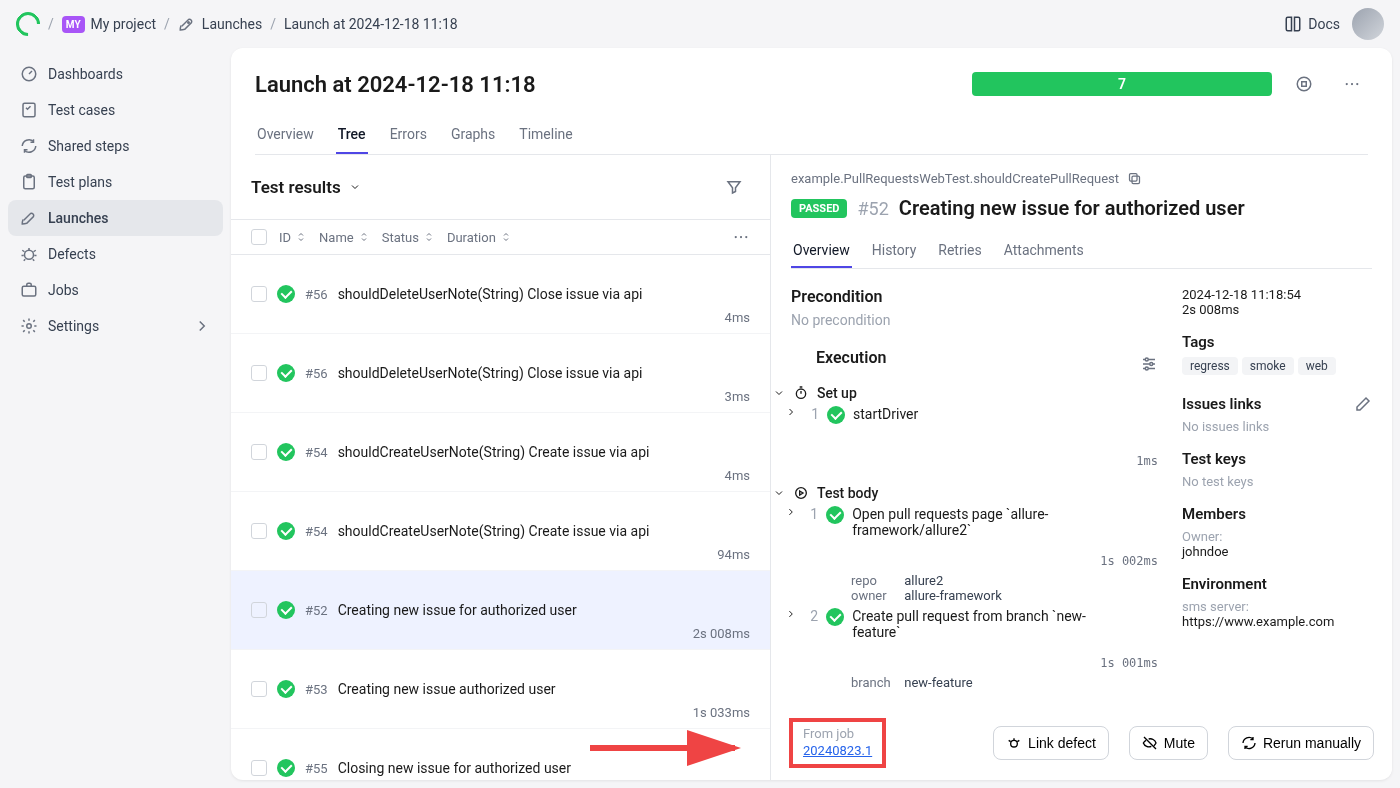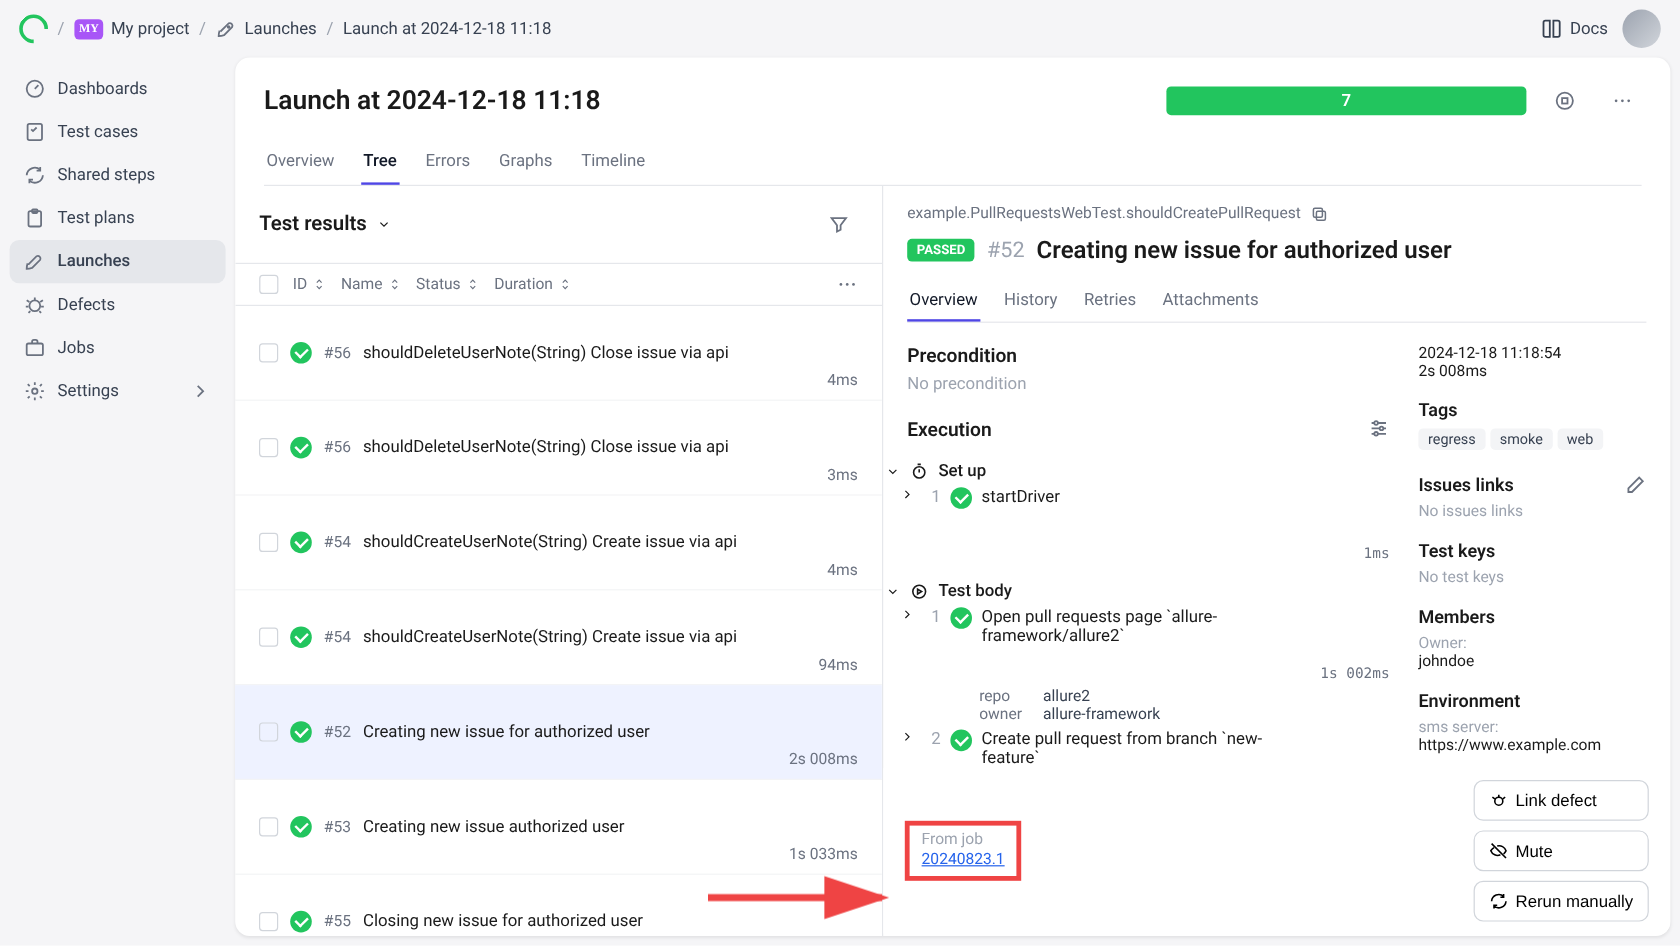--- a/index.html
+++ b/index.html
@@ -1,27 +1,27 @@
 <!DOCTYPE html>
 <html><head>
 <meta charset="utf-8">
 <style>
 * { box-sizing: border-box; margin: 0; padding: 0; }
 body { font-family: -apple-system, BlinkMacSystemFont, "Segoe UI", Roboto, sans-serif; font-size: 14px; color: #1a1a1a; background: #f5f5f7; width: 1400px; height: 788px; overflow: hidden; position: relative; }
 .topbar { height: 48px; display: flex; align-items: center; padding: 0 16px; gap: 8px; }
 .logo { width: 24px; height: 24px; border: 3px solid #22c55e; border-radius: 50%; border-right-color: transparent; transform: rotate(45deg); }
 .slash { color: #9ca3af; }
-.proj-badge { background: #a855f7; color: #fff; font-size: 10px; font-weight: 700; padding: 3px 4px; border-radius: 4px; font-family: Liberation Serif, serif; }
+.proj-badge { background: #a855f7; color: #fff; font-size: 10px; font-weight: 700; padding: 3px 4px; border-radius: 4px; }
 .crumb { display: flex; align-items: center; gap: 6px; color: #374151; }
 .crumb svg { color: #6b7280; }
 .topbar-right { margin-left: auto; display: flex; align-items: center; gap: 12px; }
 .docs-link { display: flex; align-items: center; gap: 6px; color: #374151; }
 .avatar { width: 32px; height: 32px; border-radius: 50%; background: linear-gradient(135deg, #9ca3af, #d1d5db); }
 .layout { display: flex; height: 740px; }
-.sidebar { width: 196px; padding: 8px; }
+.sidebar { width: 231px; padding: 8px; }
 .nav-item { display: flex; align-items: center; gap: 10px; padding: 9px 12px; border-radius: 8px; color: #374151; cursor: pointer; }
 .nav-item.active { background: #e5e7eb; font-weight: 500; }
 .nav-item svg { color: #6b7280; flex-shrink: 0; }
 .nav-item .chev { margin-left: auto; }
 .main { flex: 1; background: #fff; border-radius: 12px; margin: 0 8px 8px 0; box-shadow: 0 1px 3px rgba(0,0,0,0.08); display: flex; flex-direction: column; overflow: hidden; }
 .header { padding: 20px 24px 0 24px; }
 .header-row { display: flex; align-items: center; gap: 16px; }
 .page-title { font-size: 22px; font-weight: 600; flex: 1; }
 .progress-bar { width: 300px; height: 24px; background: #22c55e; border-radius: 4px; color: #fff; font-weight: 600; display: flex; align-items: center; justify-content: center; }
 .icon-btn { width: 32px; height: 32px; display: flex; align-items: center; justify-content: center; border-radius: 6px; cursor: pointer; color: #6b7280; }
@@ -54,38 +54,38 @@
 .test-name { font-size: 20px; font-weight: 600; }
 .dtabs { display: flex; gap: 18px; margin-top: 14px; border-bottom: 1px solid #e5e7eb; }
 .dtab { padding: 8px 2px; color: #6b7280; cursor: pointer; border-bottom: 2px solid transparent; font-size: 14px; }
 .dtab.active { color: #111827; border-bottom-color: #4f46e5; }
 .detail-body { display: flex; gap: 24px; margin-top: 18px; }
 .detail-main { flex: 1; }
 .detail-side { width: 190px; font-size: 13px; }
 .section { margin-bottom: 20px; }
 .section h4 { font-size: 16px; font-weight: 600; margin-bottom: 6px; }
 .muted { color: #9ca3af; }
-.exec-header { display: flex; align-items: flex-start; gap: 8px; }
+.exec-header { display: flex; align-items: flex-end; gap: 8px; margin-left: 25px; }
 .exec-header .cfg { margin-left: auto; color: #6b7280; cursor: pointer; }
 .exec-group { margin-top: 12px; position: relative;}
 .group-head { display: flex; align-items: center; gap: 8px; font-weight: 500; cursor: pointer; margin-left:-18px; }
 .step { display: flex; align-items: flex-start; gap: 8px; padding: 5px 0 5px 0; font-size: 14px; margin-left: -6px;}
 .step .num { color: #9ca3af; width: 14px; text-align: right; }
 .step .dur { margin-left: auto; color: #6b7280; font-family: ui-monospace, monospace; font-size: 12px; white-space: nowrap; margin-top: 48px; }
 .step-params { margin-left: 60px; font-size: 13px; color: #6b7280; }
 .step-params .pk { display: inline-block; min-width: 50px; }
 .step-params .pv { color: #374151; }
 .side-block { margin-bottom: 16px; }
 .side-block h5 { font-size: 15px; font-weight: 600; margin-bottom: 6px; display: flex; align-items: center; gap: 6px; }
 .tag { display: inline-block; background: #f3f4f6; border-radius: 4px; padding: 2px 8px; margin: 0 4px 4px 0; font-size: 12px; color: #374151; }
 .side-edit { margin-left: auto; color: #6b7280; cursor: pointer; }
 .footer-bar { position: absolute; bottom: 2px; left: 0; right: 0; padding: 10px 18px; display: flex; align-items: center; gap: 10px; background: #fff;}
 .from-job-box { border: 4px solid #ef4444; padding: 4px 10px; font-size: 13px; line-height: 1.3; }
 .from-job-box a { color: #2563eb; }
-.footer-btns { margin-left: auto; display: flex; gap: 8px; flex-direction: column; }
+.footer-btns { margin-left: auto; display: flex; gap: 20px; }
 .btn { border: 1px solid #d1d5db; border-radius: 8px; padding: 8px 12px; display: flex; align-items: center; gap: 6px; background: #fff; cursor: pointer; font-size: 14px; }
 .arrow-annot { position: absolute; left: 590px; top: 728px; width: 160px; height: 40px; pointer-events: none; }
 svg.ico { width: 18px; height: 18px; }
 .chev-sm { width:12px;height:12px;}
 </style>
 </head>
 <body>
 
 <div class="topbar">
   <div class="logo"></div>

